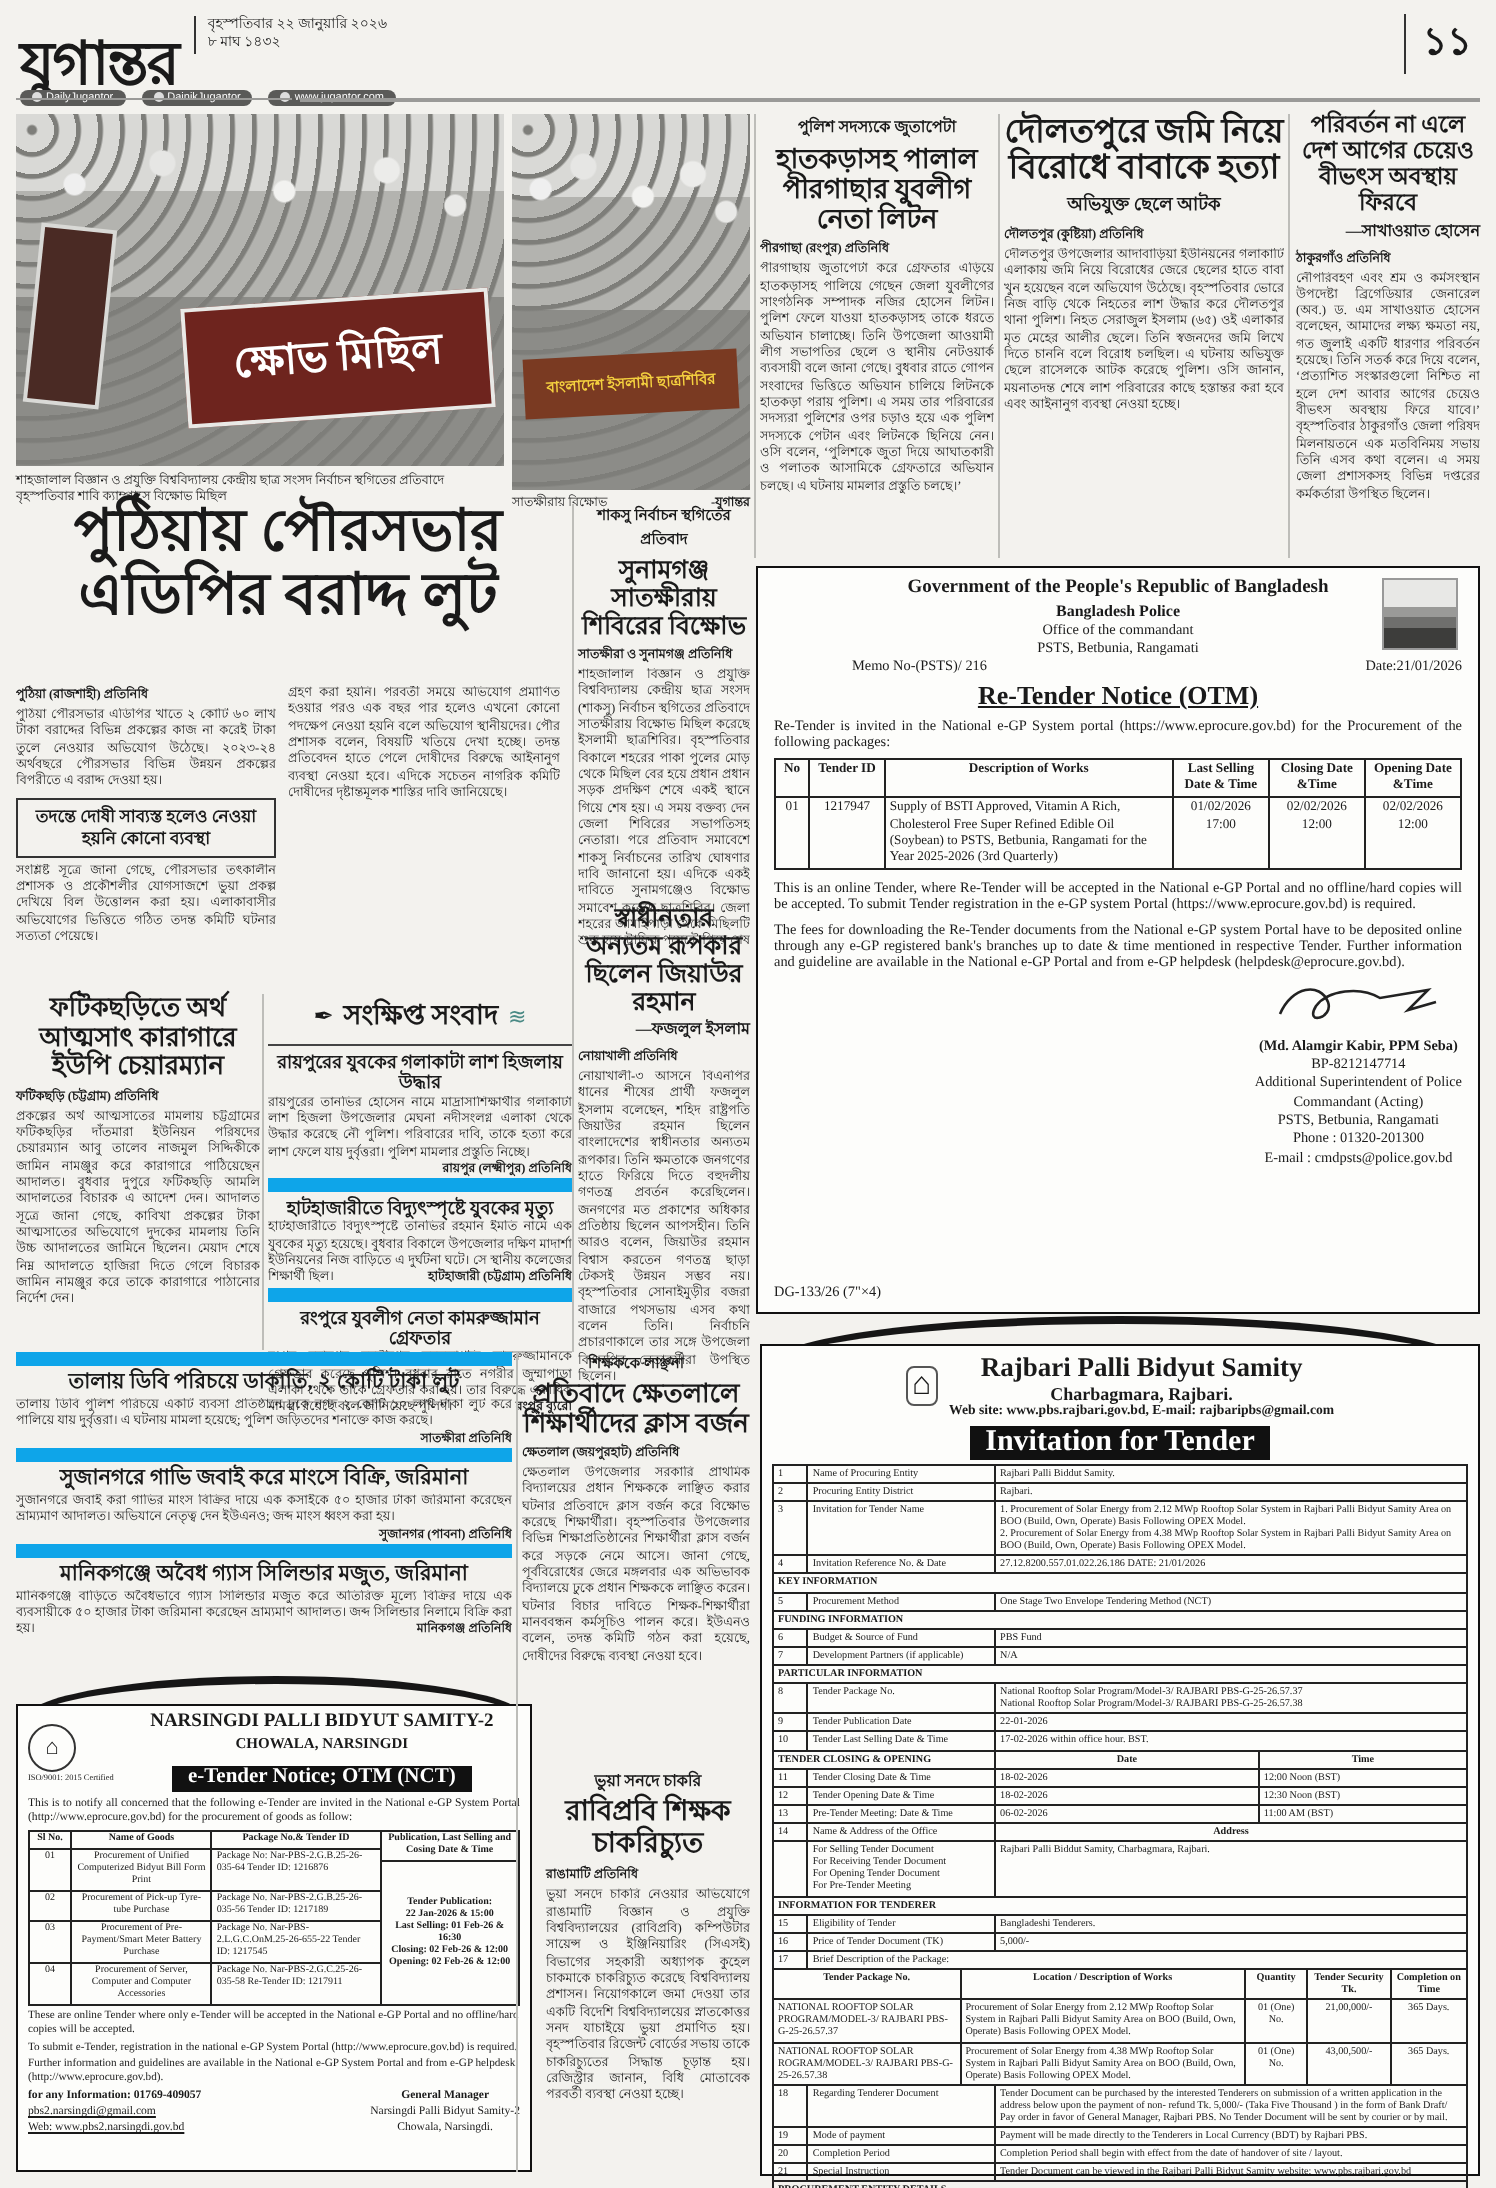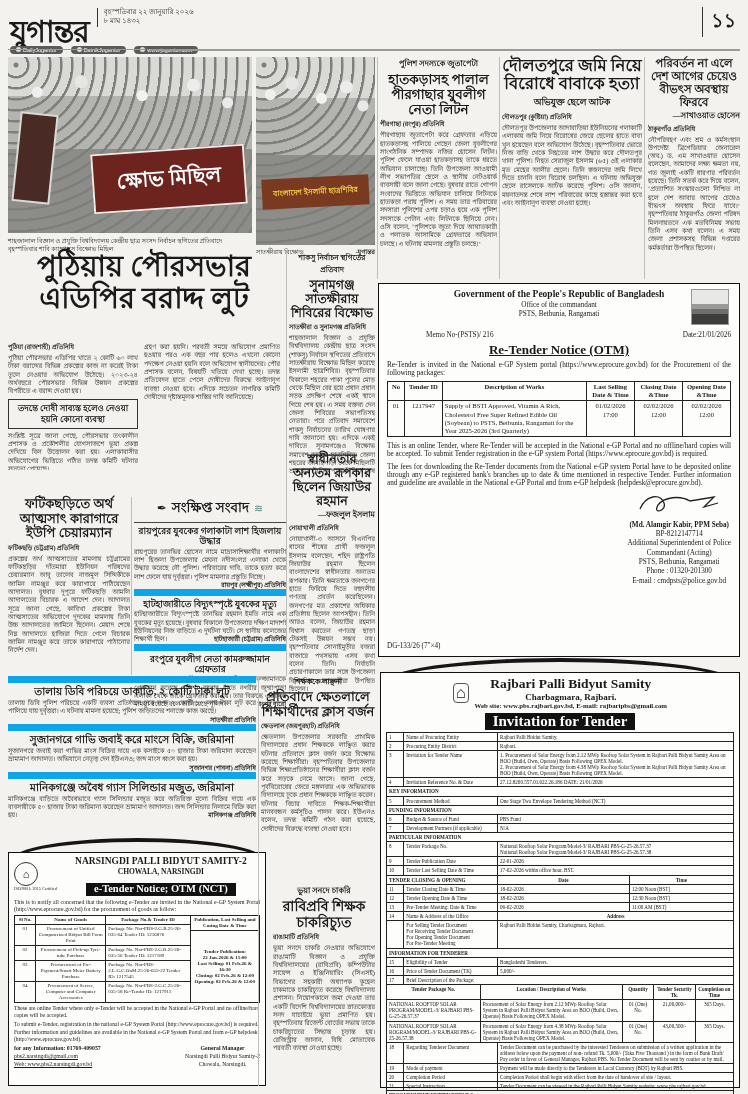--- a/index.html
+++ b/index.html
@@ -194,25 +194,26 @@
   <div class="abs" style="left:273px;top:884px;width:102px;height:204px;">
     <div class="kick" style="font-size:8px;">ভুয়া সনদে চাকরি</div>
     <div class="hl" style="font-size:14px;margin:2px 0;">রাবিপ্রবি শিক্ষক চাকরিচ্যুত</div>
     <div class="byl">রাঙামাটি প্রতিনিধি</div>
     <div class="bodytxt" style="height:140px;">ভুয়া সনদে চাকরি নেওয়ার অভিযোগে রাঙামাটি বিজ্ঞান ও প্রযুক্তি বিশ্ববিদ্যালয়ের (রাবিপ্রবি) কম্পিউটার সায়েন্স ও ইঞ্জিনিয়ারিং (সিএসই) বিভাগের সহকারী অধ্যাপক কুহেল চাকমাকে চাকরিচ্যুত করেছে বিশ্ববিদ্যালয় প্রশাসন। নিয়োগকালে জমা দেওয়া তার একটি বিদেশি বিশ্ববিদ্যালয়ের স্নাতকোত্তর সনদ যাচাইয়ে ভুয়া প্রমাণিত হয়। বৃহস্পতিবার রিজেন্ট বোর্ডের সভায় তাকে চাকরিচ্যুতের সিদ্ধান্ত চূড়ান্ত হয়। রেজিস্ট্রার জানান, বিধি মোতাবেক পরবর্তী ব্যবস্থা নেওয়া হচ্ছে।</div>
   </div>
 
   <div class="abs noticebox" style="left:378px;top:283px;width:362px;height:374px;padding:5px 8px;font-size:7.2px;">
     <div style="position:relative;text-align:center;line-height:1.25;">
       <div style="font-weight:bold;font-size:9.5px;">Government of the People's Republic of Bangladesh</div>
+      <div style="font-weight:bold;font-size:8px;">Bangladesh Police</div>
       <div>Office of the commandant</div>
       <div>PSTS, Betbunia, Rangamati</div>
       <div style="position:absolute;right:2px;top:0;width:36px;height:34px;border:1px solid #999;background:linear-gradient(#e8e8e6 0 40%,#9a9a98 40% 55%,#6f6f6d 55% 70%,#3d3d3b 70% 100%);"></div>
     </div>
-    <div style="display:flex;justify-content:space-between;margin-top:12px;padding-left:39px;">
+    <div style="display:flex;justify-content:space-between;margin-top:0;padding-left:39px;">
       <span>Memo No-(PSTS)/ 216</span>
       <span>Date:21/01/2026</span>
     </div>
     <div style="text-align:center;margin:3px 0;">
       <span class="u" style="font-weight:bold;font-size:13px;">Re-Tender Notice (OTM)</span>
     </div>
     <div style="text-align:justify;">Re-Tender is invited in the National e-GP System portal (https://www.eprocure.gov.bd) for the Procurement of the following packages:</div>
     <div class="ttable" style="margin-top:4px;font-size:6.6px;line-height:1.25;">
         <div class="trow">
           <div class="tcell" style="width: 5%; font-weight: bold; text-align: center;">No</div>

